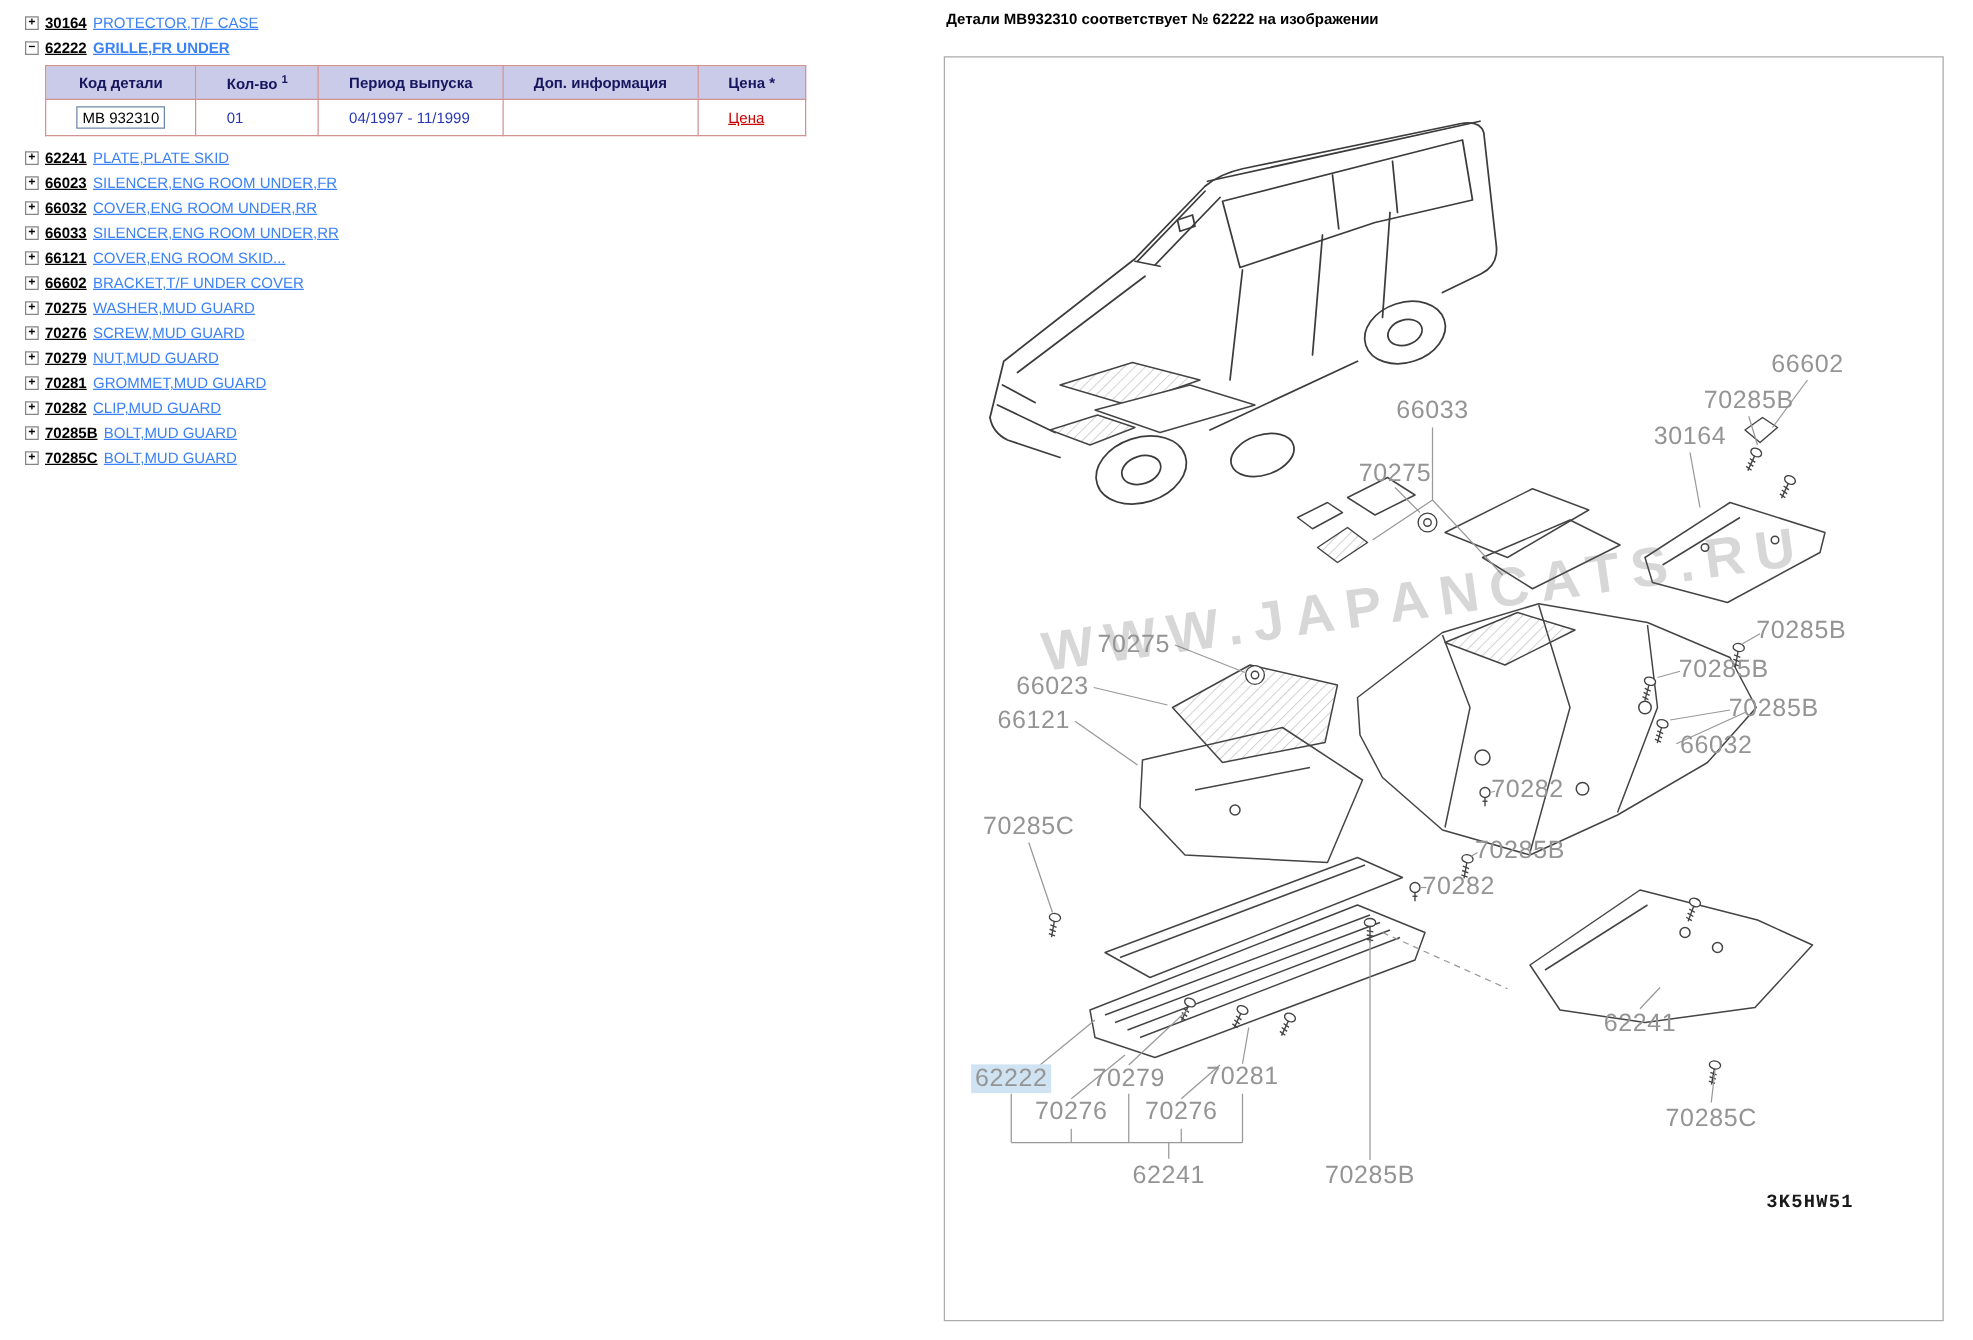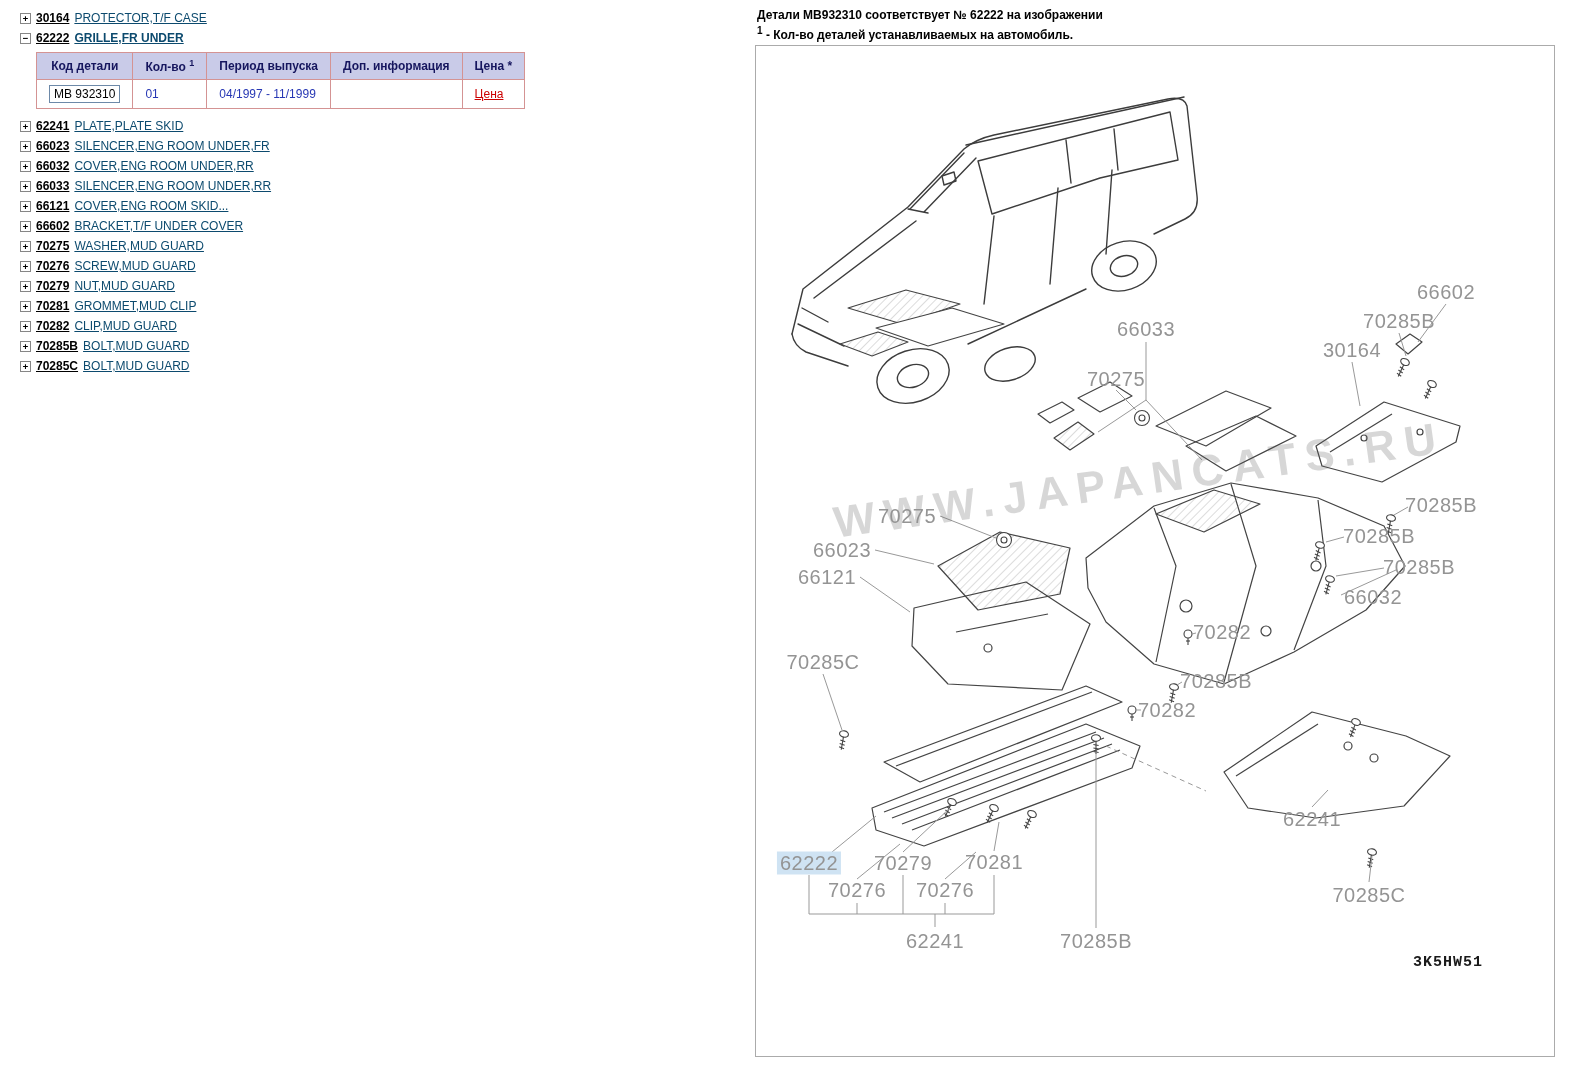--- a/index.html
+++ b/index.html
@@ -9,27 +9,27 @@
   }
 
   
   .left-panel{position:absolute;left:20px;top:8px;width:710px;}
   .tree-item{display:flex;align-items:center;height:20px;gap:5px;font-size:12px;white-space:nowrap;}
   .toggle{
     width:11px;height:11px;box-sizing:border-box;border:1px solid #868686;background:#fff;
     color:#000;font:bold 9px/9px "DejaVu Sans Mono",monospace;text-align:center;flex:0 0 auto;cursor:pointer;
   }
   .code{font-weight:bold;text-decoration:underline;color:#000;cursor:pointer;}
-  .desc{text-decoration:underline;color:#0c4a6e;cursor:pointer;}
+  .desc{text-decoration:underline;color:#3b82f6;cursor:pointer;}
   .tree-item.selected .desc{font-weight:bold;}
 
   
   #table-wrap{display:none;margin:4px 0 7px 16px;}
   table.parts{border-collapse:collapse;font-size:12px;background:#fff;}
-  .parts th,.parts td{border:1px solid #d49393;padding:5px 12px;}
+  .parts th,.parts td{border:1px solid #d49393;padding:5px 24px;}
   .parts th{background:#c9cbe8;color:#16165e;font-weight:bold;text-align:center;white-space:nowrap;}
   .parts th sup{font-size:9px;}
   .parts td{text-align:left;color:#2737b4;white-space:nowrap;height:16px;}
   .parts td.code-cell{text-align:left;color:#000;}
   .code-box{border:1px solid #6d89a8;padding:1px 4px;display:inline-block;background:#fff;}
   .price-link{color:#cc0000;font-weight:normal;text-decoration:underline;cursor:pointer;}
   .w-code{min-width:64px;} .w-qty{min-width:40px;} .w-period{min-width:96px;}
   .w-info{min-width:100px;} .w-price{min-width:30px;margin-top:22px;}
 
   
@@ -146,21 +146,21 @@
 
   <div class="tree-item">
     <span class="toggle">+</span>
     <span class="code">70279</span>
     <span class="desc">NUT,MUD GUARD</span>
   </div>
 
   <div class="tree-item">
     <span class="toggle">+</span>
     <span class="code">70281</span>
-    <span class="desc">GROMMET,MUD CLIP</span>
+    <span class="desc">GROMMET,MUD GUARD</span>
   </div>
 
   <div class="tree-item">
     <span class="toggle">+</span>
     <span class="code">70282</span>
     <span class="desc">CLIP,MUD GUARD</span>
   </div>
 
   <div class="tree-item">
     <span class="toggle">+</span>
@@ -170,21 +170,20 @@
 
   <div class="tree-item">
     <span class="toggle">+</span>
     <span class="code">70285C</span>
     <span class="desc">BOLT,MUD GUARD</span>
   </div>
 </div>
 
 <div class="note">
   <div>Детали MB932310 соответствует № 62222 на изображении</div>
-  <div><sup>1</sup><span> - Кол-во деталей устанавливаемых на автомобиль.</span></div>
 </div>
 
 <div class="diagram">
 
   <svg viewBox="0 0 798 1010" width="798" height="1010">
     <defs>
       <pattern id="hatch" width="6" height="6" patternUnits="userSpaceOnUse" patternTransform="rotate(45)">
         <line x1="0" y1="0" x2="0" y2="6" stroke="#9a9a9a" stroke-width="0.7"></line>
       </pattern>
       <g id="screw" stroke="#444" fill="#fff" stroke-width="1.1">

